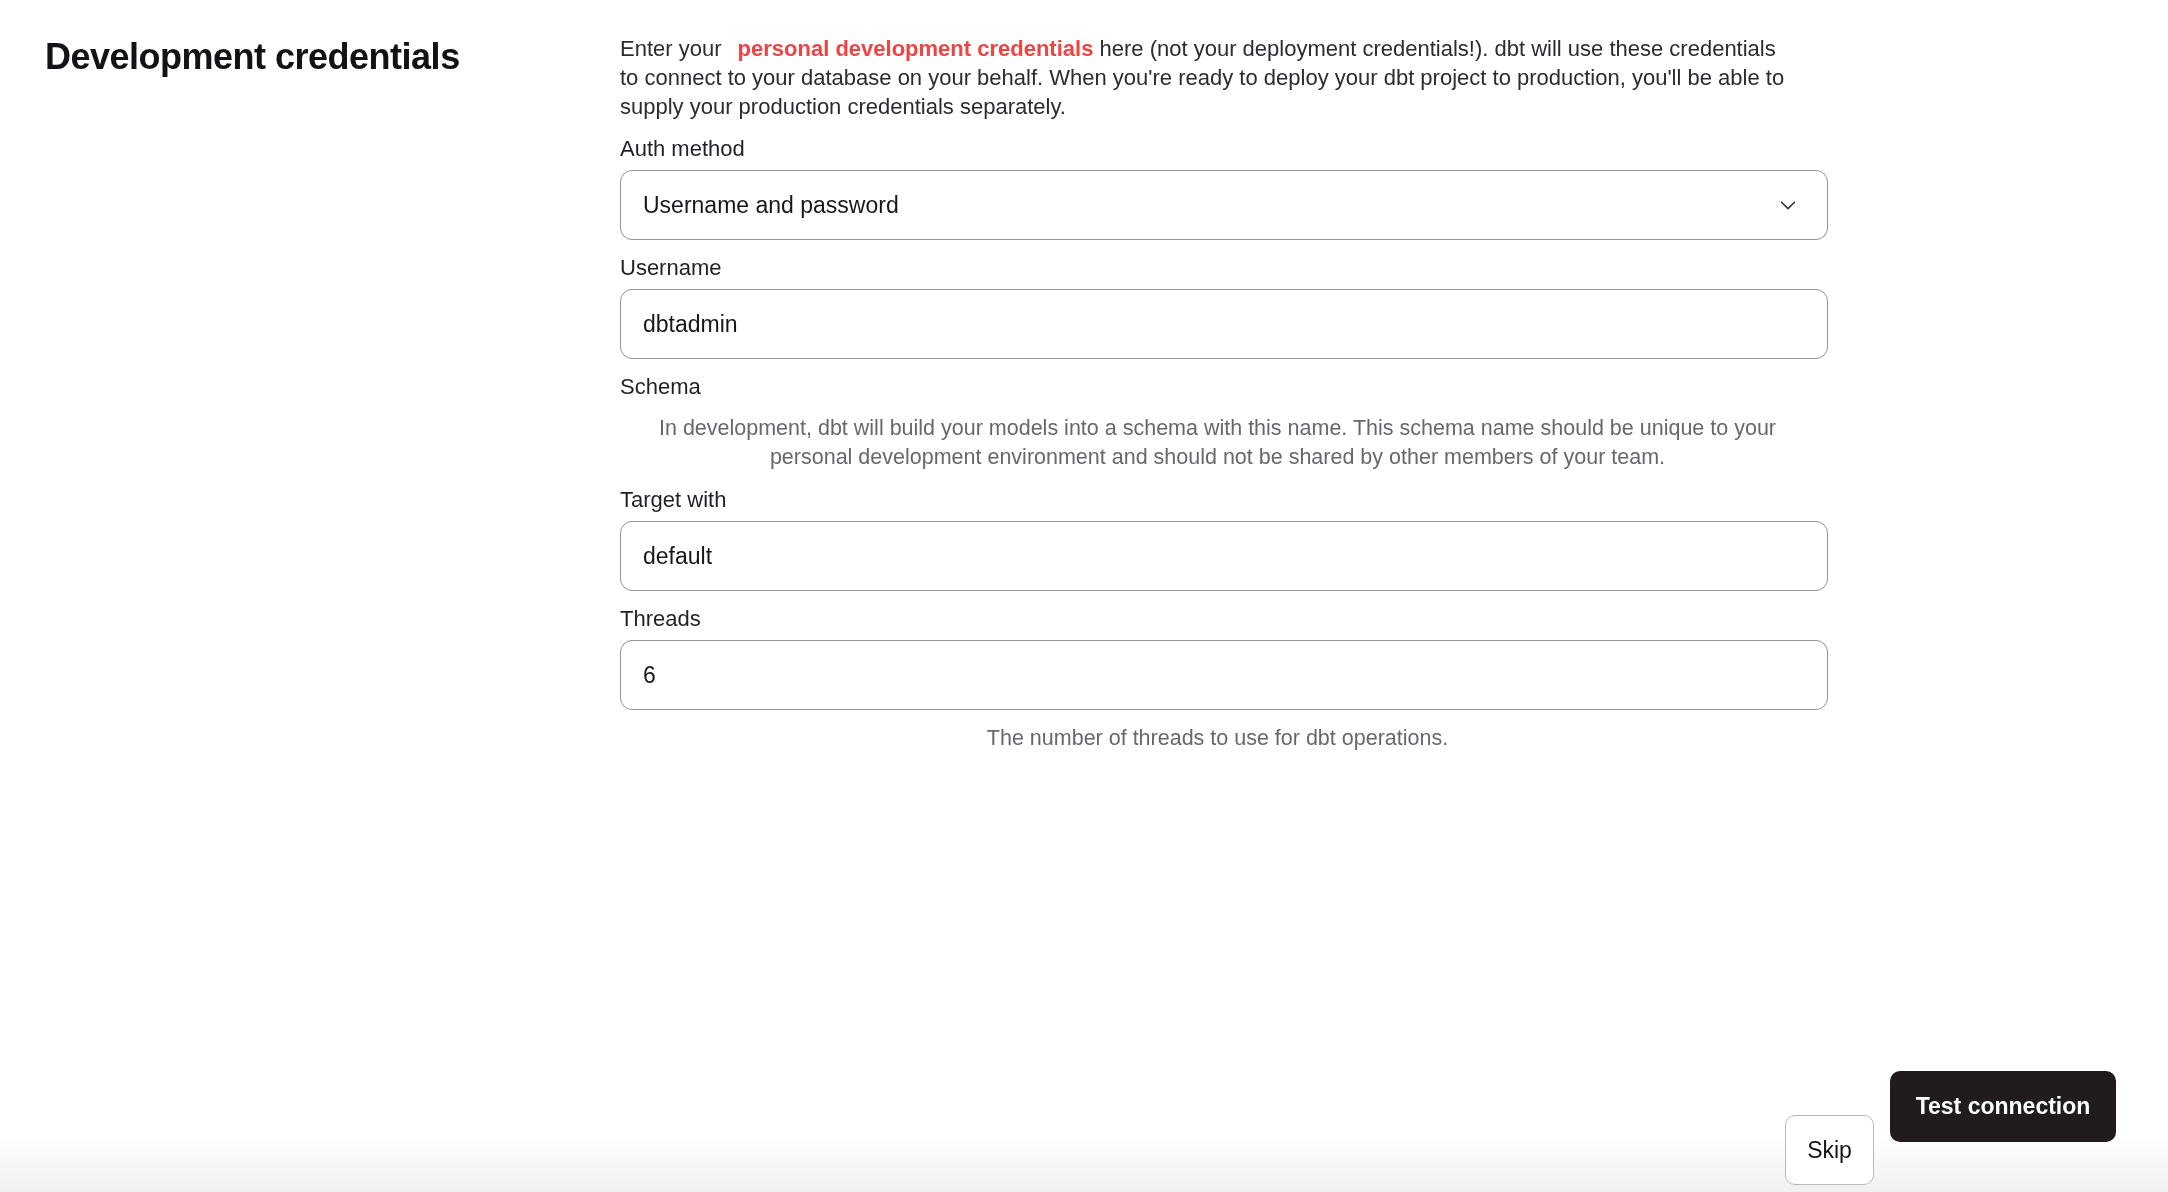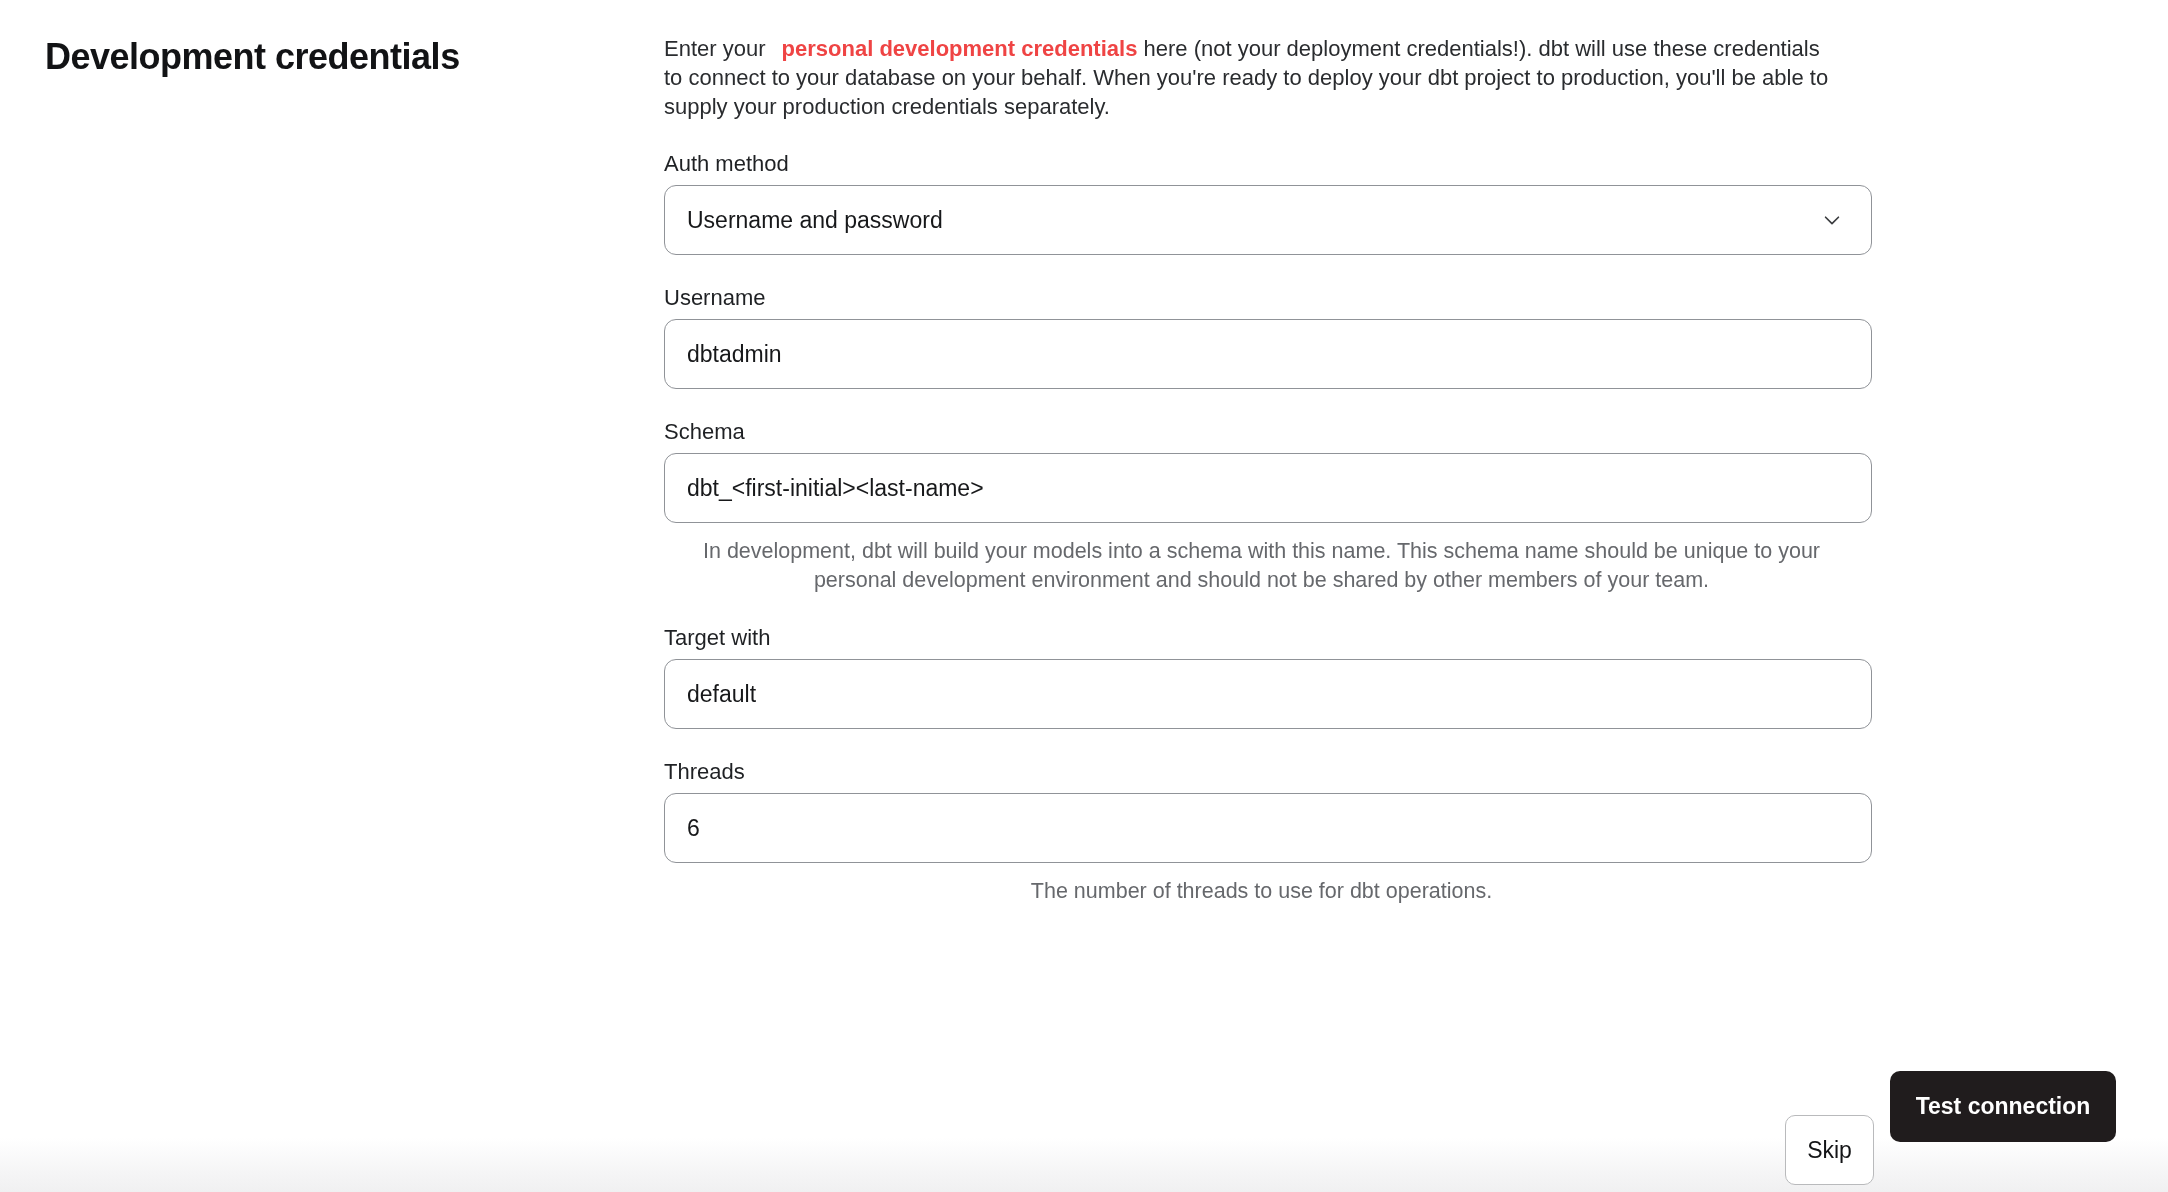--- a/index.html
+++ b/index.html
@@ -8,21 +8,20 @@
     background: #ffffff;
     font-family: "Liberation Sans", sans-serif;
     overflow: hidden;
     position: relative;
     color: #1f2124;
   }
   .page {
     position: relative;
     width: 2168px; height: 1192px;
     display: flex;
-    gap: 44px;
   }
   .left-col {
     width: 620px;
     padding: 36px 0 0 45px;
     flex-shrink: 0;
   }
   .page-title {
     font-size: 36px;
     font-weight: 700;
     letter-spacing: -0.5px;
@@ -32,21 +31,21 @@
     width: 1208px;
     padding-top: 34px;
   }
   .intro {
     font-size: 22px;
     line-height: 29px;
     color: #2a2c2f;
     width: 1175px;
   }
   .intro b { font-weight: 700; color: #ef4444; margin-left: 10px; }
-  .field { margin-top: 30px; }
+  .field { margin-top: 15px; }
   .field-label {
     display: block;
     font-size: 22px;
     font-weight: 500;
     line-height: 26px;
     color: #1f2124;
     margin-bottom: 8px;
   }
   .text-input, .select-box {
     width: 1208px;
@@ -149,21 +148,20 @@
     </div>
 
     <div class="field">
       <label class="field-label">Username</label>
       <input class="text-input" type="text" value="dbtadmin" style="">
     </div>
 
 
     <div class="field">
       <label class="field-label">Schema</label>
-      <input class="text-input" type="text" value="dbt_&lt;first-initial&gt;&lt;last-name&gt;" style="">
       <p class="helper-text">In development, dbt will build your models into a schema with this name. This schema name should be unique to your personal development environment and should not be shared by other members of your team.</p>
     </div>
 
     <div class="field">
       <label class="field-label">Target with</label>
       <input class="text-input" type="text" value="default" style="">
     </div>
 
     <div class="field">
       <label class="field-label">Threads</label>

